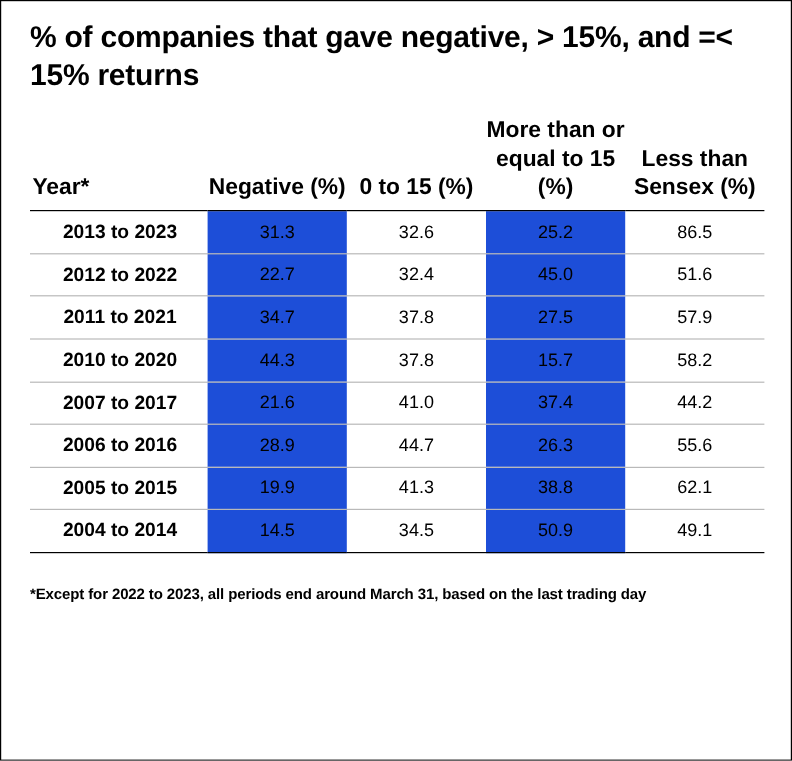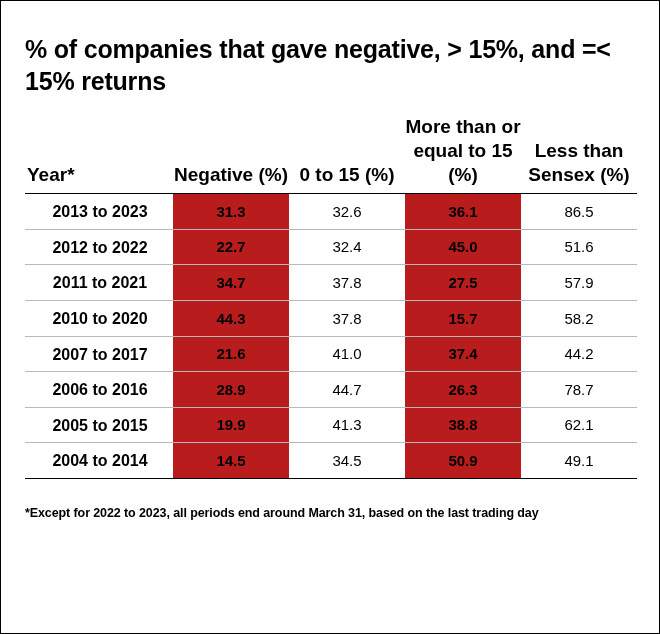--- a/index.html
+++ b/index.html
@@ -17,21 +17,21 @@
     position: relative;
     width: 660px;
     height: 634px;
     box-sizing: border-box;
     background: #ffffff;
     border: 1px solid #000000;
   }
   #inner {
     position: absolute;
     left: 24px;
-    top: 32px;
+    top: 14px;
     width: 612px;
     height: 588px;
   }
   .title {
     font-size: 25px;
     font-weight: bold;
     line-height: 1.28;
     color: #000000;
     letter-spacing: -0.2px;
     margin: 0 0 0 0;
@@ -76,22 +76,21 @@
   tbody tr:last-child td {
     border-bottom: 1.5px solid #000000;
   }
   tbody td.year {
     text-align: center;
     font-weight: bold;
     font-size: 16px;
     padding-left: 2px;
   }
   td.hl {
-    background: #b91c1c;
-    font-weight: bold;
+    background: #1d4ed8;
   }
   .footnote {
     margin-top: 27px;
     font-size: 12.5px;
     font-weight: bold;
     color: #000000;
     letter-spacing: -0.1px;
   }
 </style>
 </head>
@@ -123,21 +122,21 @@
             <span>Less than</span><br>
             <span>Sensex (%)</span>
           </th>
         </tr>
       </thead>
       <tbody>
         <tr>
           <td class="year">2013 to 2023</td>
           <td class="hl">31.3</td>
           <td>32.6</td>
-          <td class="hl">36.1</td>
+          <td class="hl">25.2</td>
           <td>86.5</td>
         </tr>
         <tr>
           <td class="year">2012 to 2022</td>
           <td class="hl">22.7</td>
           <td>32.4</td>
           <td class="hl">45.0</td>
           <td>51.6</td>
         </tr>
         <tr>
@@ -159,21 +158,21 @@
           <td class="hl">21.6</td>
           <td>41.0</td>
           <td class="hl">37.4</td>
           <td>44.2</td>
         </tr>
         <tr>
           <td class="year">2006 to 2016</td>
           <td class="hl">28.9</td>
           <td>44.7</td>
           <td class="hl">26.3</td>
-          <td>78.7</td>
+          <td>55.6</td>
         </tr>
         <tr>
           <td class="year">2005 to 2015</td>
           <td class="hl">19.9</td>
           <td>41.3</td>
           <td class="hl">38.8</td>
           <td>62.1</td>
         </tr>
         <tr>
           <td class="year">2004 to 2014</td>

